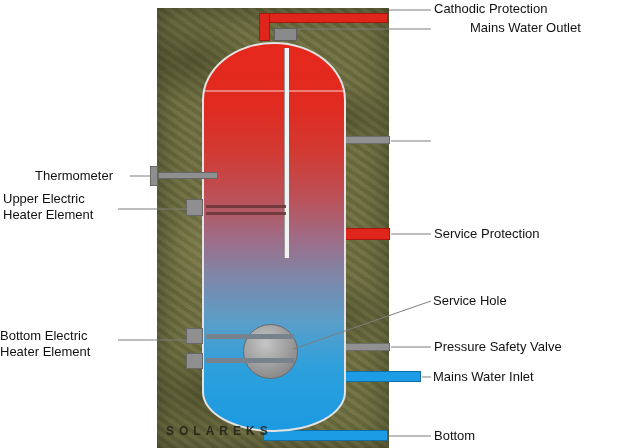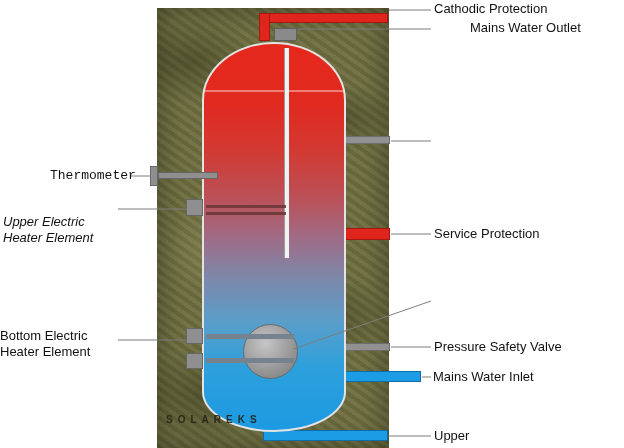--- a/index.html
+++ b/index.html
@@ -49,22 +49,22 @@
   .stub.blue { background:#1b9ce4; border:1px solid #0f6ea6; }
   .stub.gray { background:#919191; border:1px solid #6d6d6d; }
   .toppipe { position:absolute; background:#e0251d; border:1px solid #a51711; box-sizing:border-box; z-index:3; }
   .fitting { position:absolute; left:274px; top:28px; width:23px; height:13px; background:#8a8a8a; border:1px solid #5f5f5f; box-sizing:border-box; z-index:4; }
   
   .leaders { position:absolute; left:0; top:0; width:624px; height:448px; z-index:6; pointer-events:none; }
   
   .label { position:absolute; font-size:13px; line-height:16px; color:#111111; white-space:nowrap; z-index:7; }
   .label span { display:block; }
   .brand {
-    position:absolute; left:166px; top:414px; z-index:5;
-    font-size:10px; font-weight:bold; letter-spacing:5px; color:rgba(35,35,25,0.9);
+    position:absolute; left:166px; top:424px; z-index:5;
+    font-size:12px; font-weight:bold; letter-spacing:5px; color:rgba(35,35,25,0.9);
   }
 </style>
 </head>
 <body>
 
 <div class="canvas">
 
   <div class="panel"></div>
 
   <div class="stub gray" style="left:336px; top:136px; width:54px; height:8px;"></div>
@@ -106,26 +106,27 @@
       <line x1="389" y1="436" x2="431" y2="436"></line>
       <line x1="130" y1="176" x2="151" y2="176"></line>
       <line x1="118" y1="209" x2="187" y2="209"></line>
       <line x1="118" y1="340" x2="187" y2="340"></line>
     </g>
   </svg>
 
   <div class="label" style="left:434px; top:1px;">Cathodic Protection</div>
   <div class="label" style="left:434px; top:20px;margin-left:36px;">Mains Water Outlet</div>
   <div class="label" style="left:434px; top:226px;">Service Protection</div>
+  <div class="label" style="left:433px; top:293px;">Service Hole</div>
   <div class="label" style="left:433px; top:369px;">Mains Water Inlet</div>
   <div class="label" style="left:434px; top:339px;">Pressure Safety Valve</div>
-  <div class="label" style="left:434px; top:428px;">Upper</div>
+  <div class="label" style="left:434px; top:428px;">Bottom</div>
 
-  <div class="label" style="left:50px; top:168px;font-family:Liberation Mono, monospace;">Thermometer</div>
-  <div class="label" style="left:3px; top:214px;font-style:italic;">
+  <div class="label" style="left:35px; top:168px;">Thermometer</div>
+  <div class="label" style="left:3px; top:191px;">
     <span>Upper Electric</span>
     <span>Heater Element</span>
   </div>
   <div class="label" style="left:0px; top:328px;">
     <span>Bottom Electric</span>
     <span>Heater Element</span>
   </div>
 
   <div class="brand">SOLAREKS</div>
 

